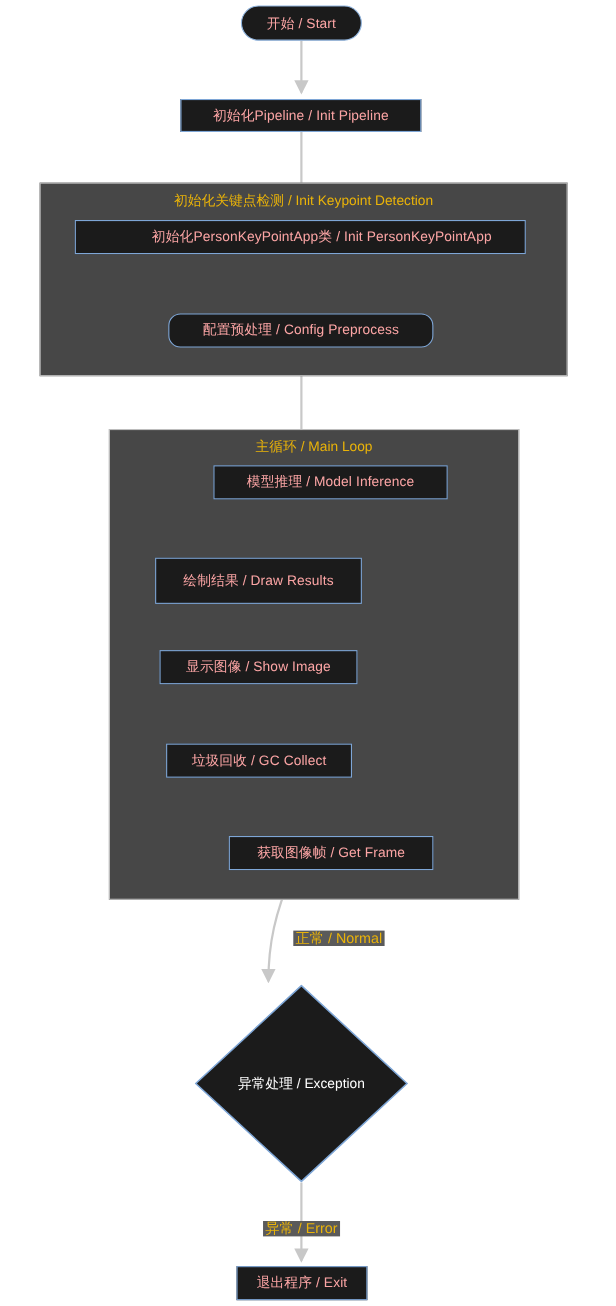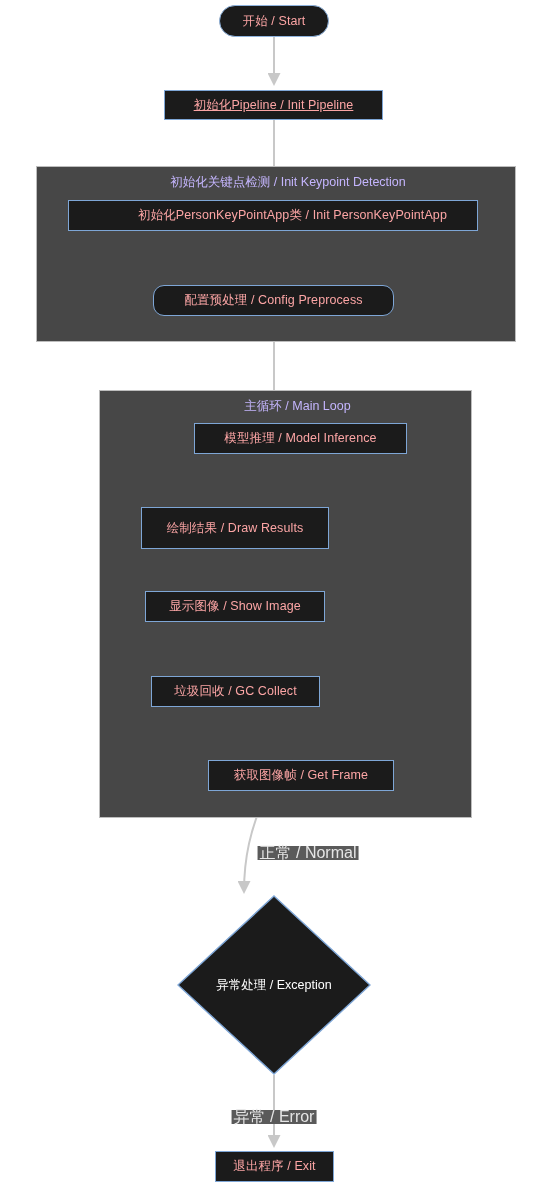--- a/index.html
+++ b/index.html
@@ -21,24 +21,24 @@
   
   .subgraph {
     position: absolute;
     background: #474747;
     border: 1px solid #bdbdbd;
     box-sizing: border-box;
   }
   .subgraph-title {
     position: absolute;
     top: 8px;
-    left: 12px;
+    left: 0;
     width: 100%;
     text-align: center;
-    color: #c4b5fd;
+    color: #eab308;
     font-size: 12.5px;
     line-height: 15px;
     white-space: nowrap;
   }
   
   .node {
     position: absolute;
     box-sizing: border-box;
     background: #1b1b1b;
     border: 1px solid #7ea6d6;
@@ -84,22 +84,22 @@
   }
   .edge-path {
     fill: none;
     stroke: #c8c8c8;
     stroke-width: 2;
   }
   
   .edge-label {
     position: absolute;
     background: #5a5a5a;
-    color: #e5e5e5;
-    font-size: 16px;
+    color: #eab308;
+    font-size: 13px;
     line-height: 14px;
     padding: 0 2px;
     white-space: nowrap;
     transform: translate(-50%, -50%);
   }
 </style>
 </head>
 <body>
 
 <div id="canvas">
@@ -137,21 +137,21 @@
   <div class="subgraph" style="left:36px; top:166px; width:480px; height:176px;">
     <div class="subgraph-title">初始化关键点检测 / Init Keypoint Detection</div>
   </div>
 
   <div class="subgraph" style="left:99px; top:390px; width:373px; height:428px;">
     <div class="subgraph-title">主循环 / Main Loop</div>
   </div>
 
   <div class="node pill" style="left:219px; top:5px; width:110px; height:32px;">开始 / Start</div>
 
-  <div class="node" style="left:164px; top:90px; width:219px; height:30px;text-decoration:underline;">初始化Pipeline / Init Pipeline</div>
+  <div class="node" style="left:164px; top:90px; width:219px; height:30px;">初始化Pipeline / Init Pipeline</div>
 
   <div class="node" style="left:68px; top:200px; width:410px; height:31px;padding-left:39px;">初始化PersonKeyPointApp类 / Init PersonKeyPointApp</div>
 
   <div class="node" style="left:153px; top:285px; width:241px; height:31px;border-radius:11px;">配置预处理 / Config Preprocess</div>
 
   <div class="node" style="left:194px; top:423px; width:213px; height:31px;">模型推理 / Model Inference</div>
 
   <div class="node" style="left:141px; top:507px; width:188px; height:42px;">绘制结果 / Draw Results</div>
 
   <div class="node" style="left:145px; top:591px; width:180px; height:31px;">显示图像 / Show Image</div>

